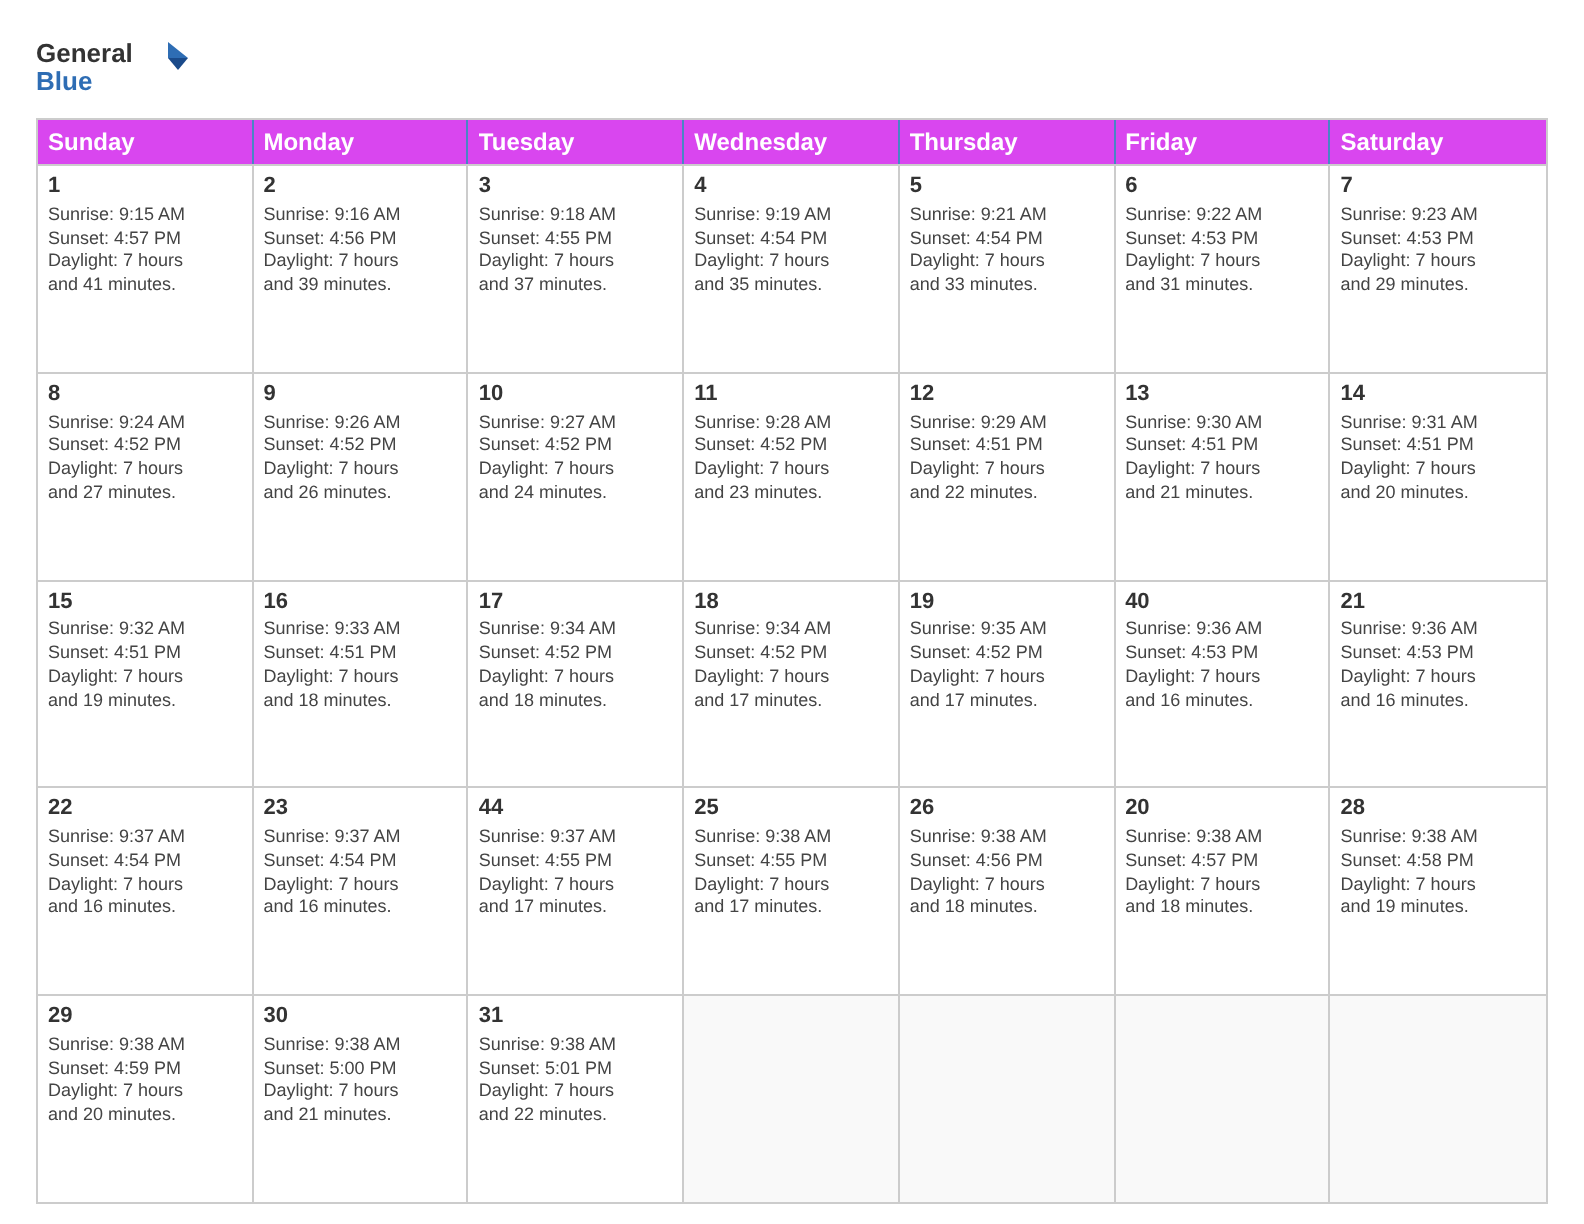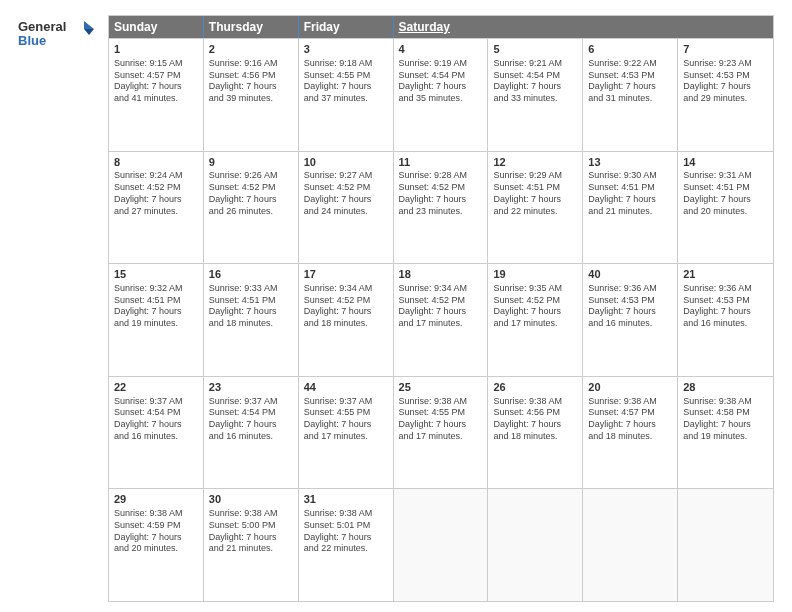--- a/index.html
+++ b/index.html
@@ -8,21 +8,21 @@
       background: #fff;
       width: 792px;
       height: 612px;
       overflow: hidden;
     }
     .page {
       width: 792px;
       height: 612px;
       padding: 15px 18px 10px 18px;
       display: flex;
-      flex-direction: row;
+      flex-direction: column;
     }
     .header {
       display: flex;
       justify-content: space-between;
       align-items: flex-start;
       margin-bottom: 8px;
     }
     .logo {
       display: flex;
       align-items: center;
@@ -42,31 +42,31 @@
     }
     .calendar {
       flex: 1;
       display: flex;
       flex-direction: column;
       border: 1px solid #ccc;
     }
     .cal-header-row {
       display: grid;
       grid-template-columns: repeat(7, 1fr);
-      background: #737373;
+      background: #d946ef;
     }
     .cal-header-cell {
       color: #fff;
       font-size: 12px;
       font-weight: bold;
       padding: 4px 5px;
       text-align: left;
       border-right: 1px solid #4a85c5;
     }
-    .cal-header-cell:last-child { border-right: none; text-decoration: underline; }
+    .cal-header-cell:last-child { border-right: none; }
     .cal-body {
       flex: 1;
       display: flex;
       flex-direction: column;
     }
     .cal-row {
       display: grid;
       grid-template-columns: repeat(7, 1fr);
       flex: 1;
       border-top: 1px solid #ccc;
@@ -109,20 +109,23 @@
 </div>
     <div class="title-block">
       <div class="title-month"></div>
       <div class="title-location"></div>
     </div>
   </div>
 
   <div class="calendar">
     <div class="cal-header-row">
     <div class="cal-header-cell">Sunday</div>
+        <div class="cal-header-cell">Monday</div>
+        <div class="cal-header-cell">Tuesday</div>
+        <div class="cal-header-cell">Wednesday</div>
         <div class="cal-header-cell">Thursday</div>
         <div class="cal-header-cell">Friday</div>
         <div class="cal-header-cell">Saturday</div>
       </div>
     <div class="cal-body">
     <div class="cal-row">
           <div class="cal-cell">
             <span class="day-num">1</span>
             <div class="cell-text">Sunrise: 9:15 AM<br>Sunset: 4:57 PM<br>Daylight: 7 hours<br>and 41 minutes.</div>
           </div>

